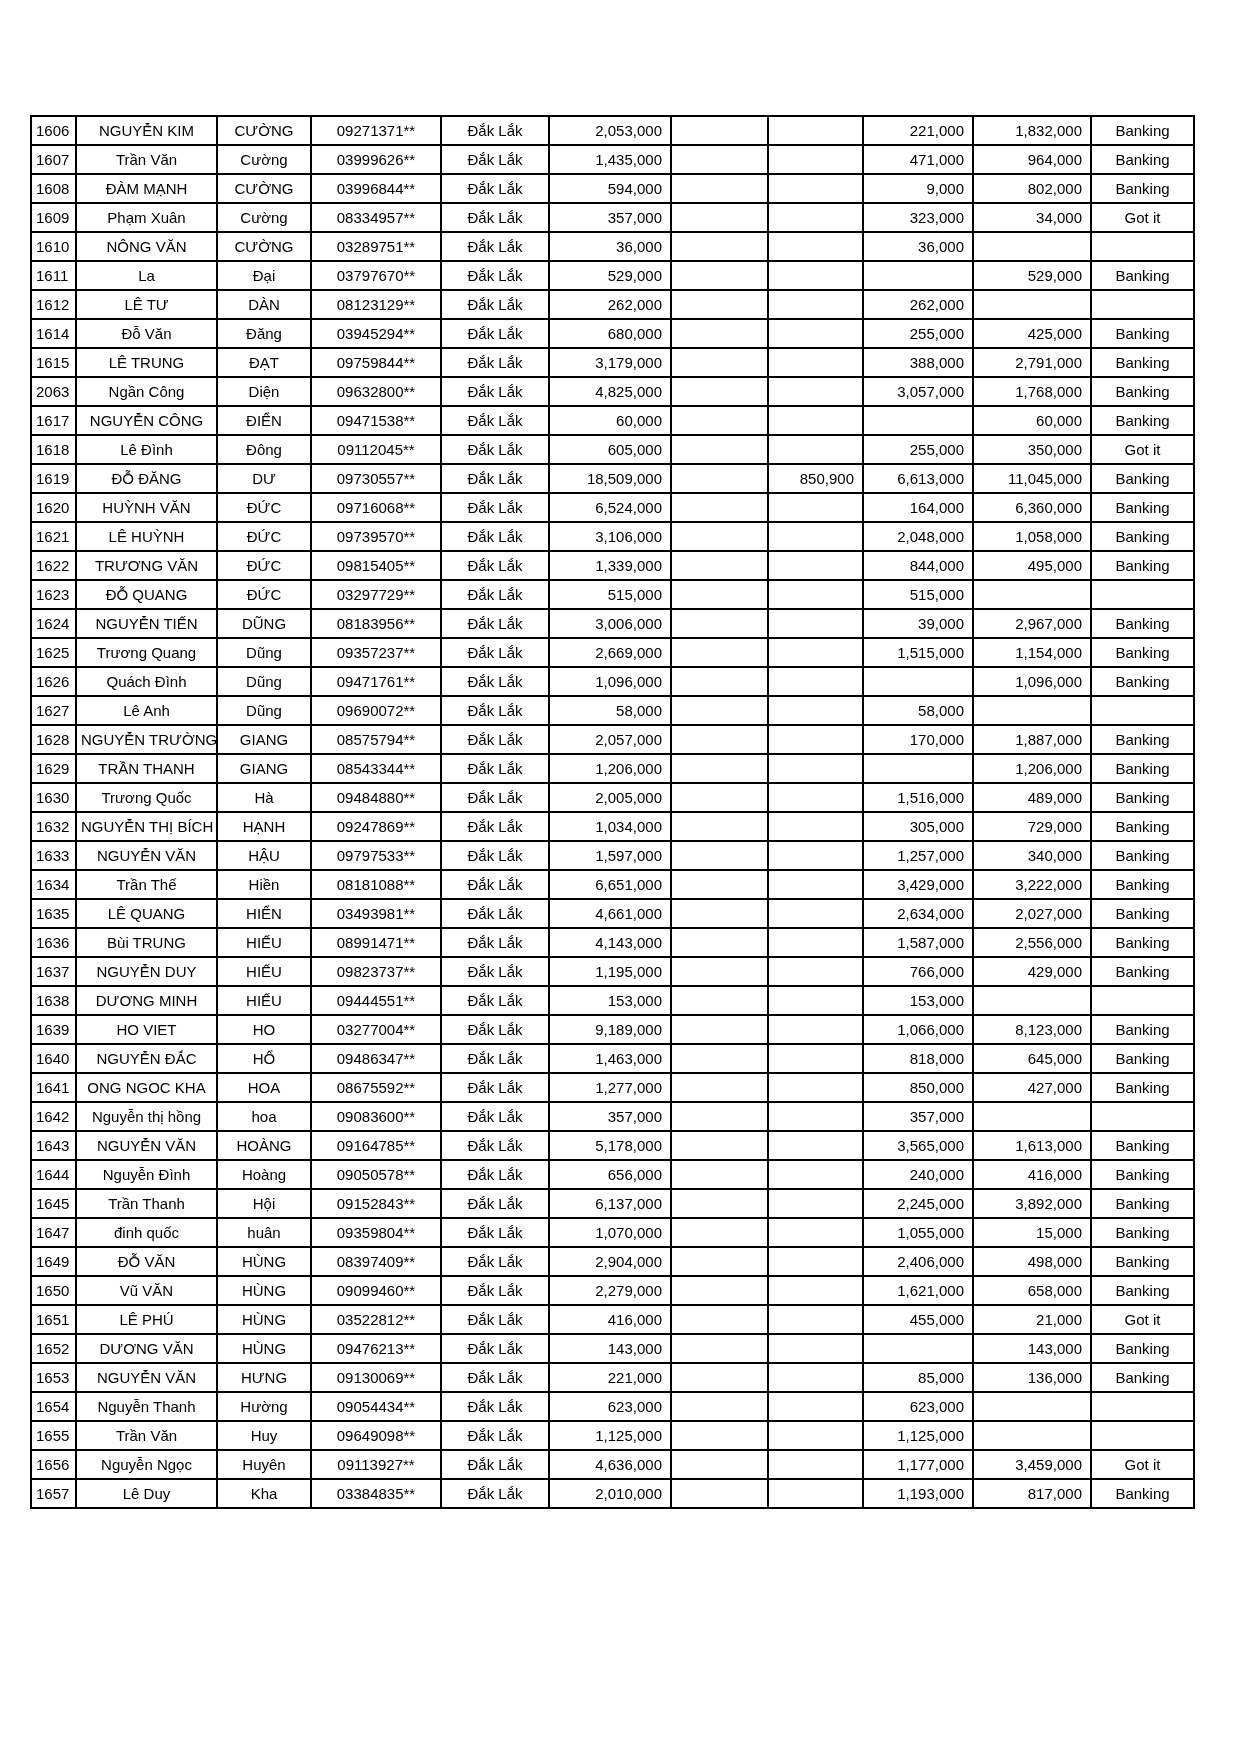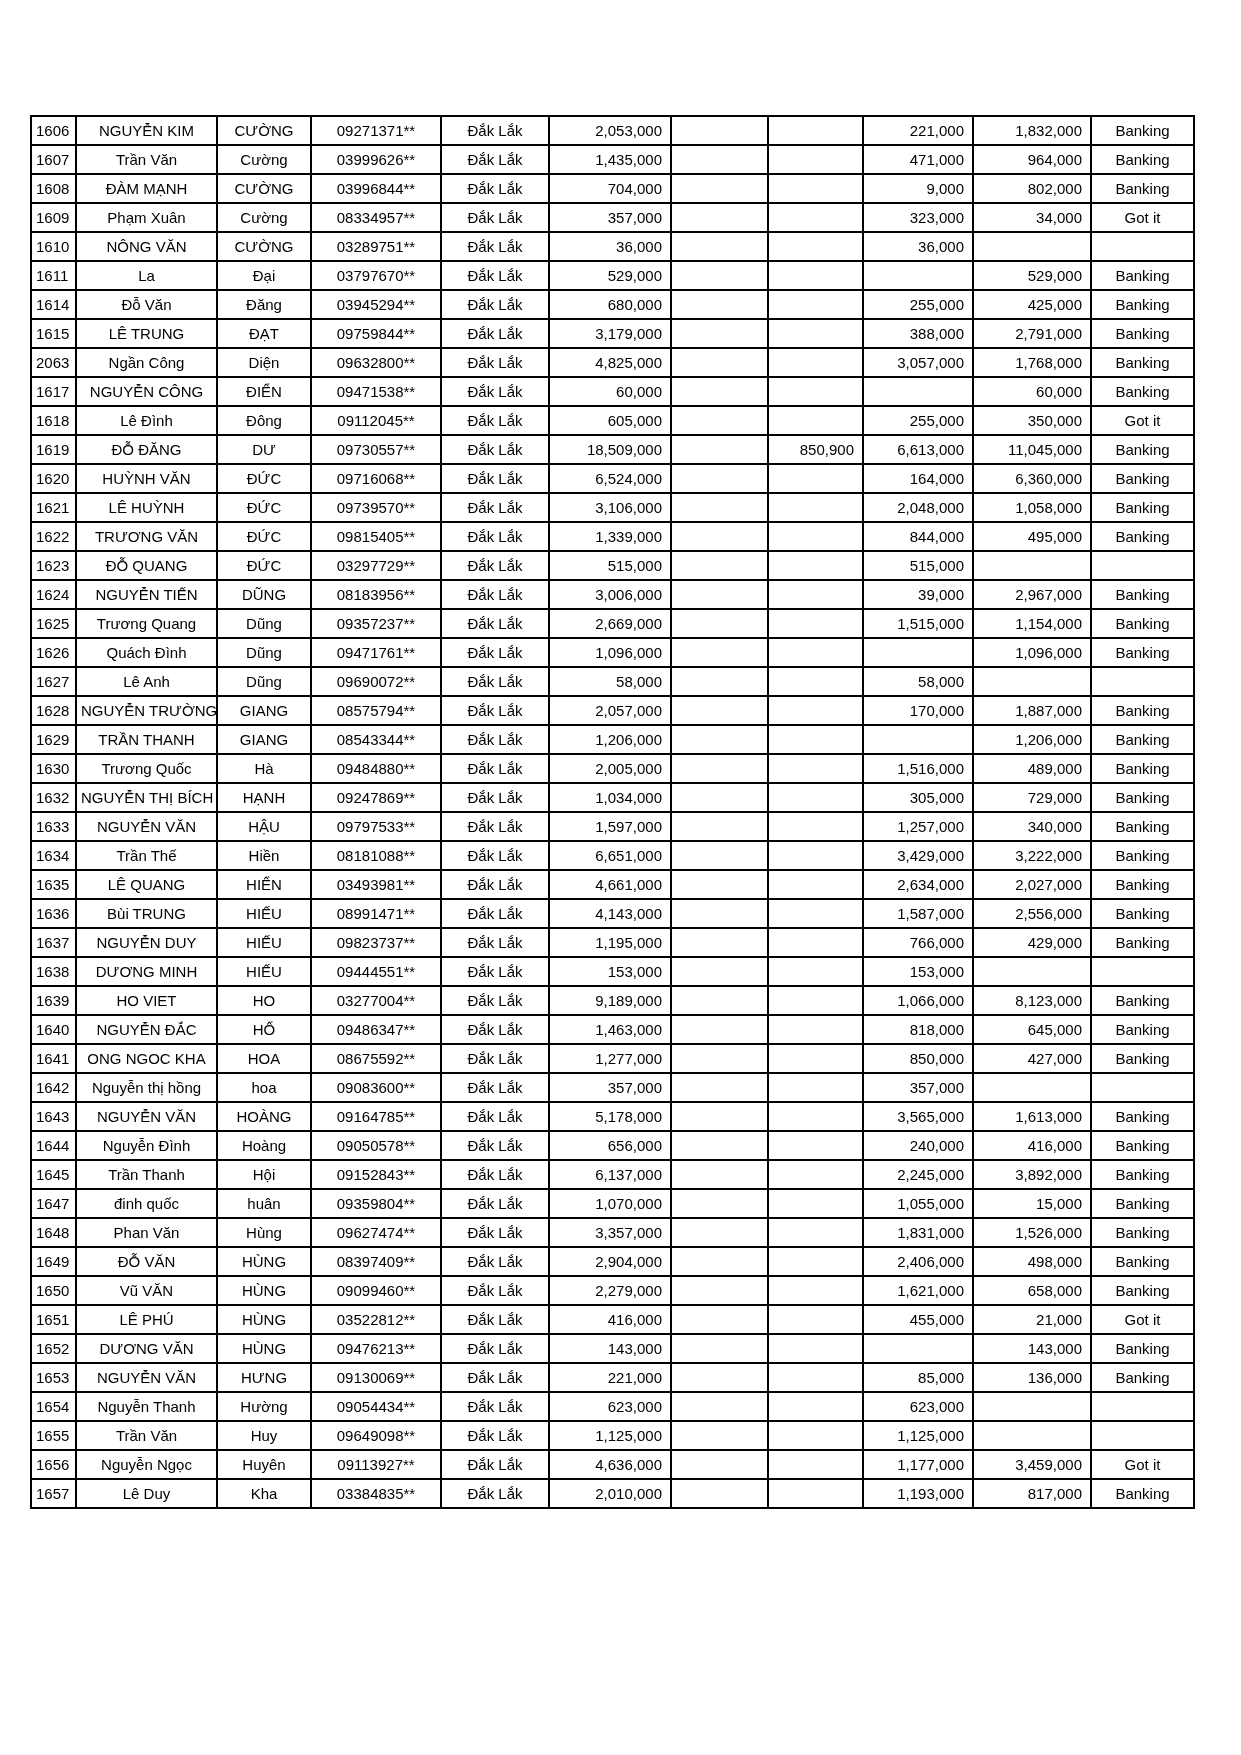--- a/index.html
+++ b/index.html
@@ -81,21 +81,21 @@
         <td class="al-right num">471,000</td>
         <td class="al-right num">964,000</td>
         <td class="al-center">Banking</td>
       </tr>
       <tr>
         <td class="al-right id-cell">1608</td>
         <td class="al-center">ĐÀM MẠNH</td>
         <td class="al-center">CƯỜNG</td>
         <td class="al-center">03996844**</td>
         <td class="al-center">Đắk Lắk</td>
-        <td class="al-right num">704,000</td>
+        <td class="al-right num">594,000</td>
         <td class="al-right num"></td>
         <td class="al-right num"></td>
         <td class="al-right num">9,000</td>
         <td class="al-right num">802,000</td>
         <td class="al-center">Banking</td>
       </tr>
       <tr>
         <td class="al-right id-cell">1609</td>
         <td class="al-center">Phạm Xuân</td>
         <td class="al-center">Cường</td>
@@ -128,20 +128,33 @@
         <td class="al-center">03797670**</td>
         <td class="al-center">Đắk Lắk</td>
         <td class="al-right num">529,000</td>
         <td class="al-right num"></td>
         <td class="al-right num"></td>
         <td class="al-right num"></td>
         <td class="al-right num">529,000</td>
         <td class="al-center">Banking</td>
       </tr>
       <tr>
+        <td class="al-right id-cell">1612</td>
+        <td class="al-center">LÊ TƯ</td>
+        <td class="al-center">DÀN</td>
+        <td class="al-center">08123129**</td>
+        <td class="al-center">Đắk Lắk</td>
+        <td class="al-right num">262,000</td>
+        <td class="al-right num"></td>
+        <td class="al-right num"></td>
+        <td class="al-right num">262,000</td>
+        <td class="al-right num"></td>
+        <td class="al-center"></td>
+      </tr>
+      <tr>
         <td class="al-right id-cell">1614</td>
         <td class="al-center">Đỗ Văn</td>
         <td class="al-center">Đăng</td>
         <td class="al-center">03945294**</td>
         <td class="al-center">Đắk Lắk</td>
         <td class="al-right num">680,000</td>
         <td class="al-right num"></td>
         <td class="al-right num"></td>
         <td class="al-right num">255,000</td>
         <td class="al-right num">425,000</td>
@@ -544,33 +557,20 @@
         <td class="al-center">09359804**</td>
         <td class="al-center">Đắk Lắk</td>
         <td class="al-right num">1,070,000</td>
         <td class="al-right num"></td>
         <td class="al-right num"></td>
         <td class="al-right num">1,055,000</td>
         <td class="al-right num">15,000</td>
         <td class="al-center">Banking</td>
       </tr>
       <tr>
-        <td class="al-right id-cell">1648</td>
-        <td class="al-center">Phan Văn</td>
-        <td class="al-center">Hùng</td>
-        <td class="al-center">09627474**</td>
-        <td class="al-center">Đắk Lắk</td>
-        <td class="al-right num">3,357,000</td>
-        <td class="al-right num"></td>
-        <td class="al-right num"></td>
-        <td class="al-right num">1,831,000</td>
-        <td class="al-right num">1,526,000</td>
-        <td class="al-center">Banking</td>
-      </tr>
-      <tr>
         <td class="al-right id-cell">1649</td>
         <td class="al-center">ĐỖ VĂN</td>
         <td class="al-center">HÙNG</td>
         <td class="al-center">08397409**</td>
         <td class="al-center">Đắk Lắk</td>
         <td class="al-right num">2,904,000</td>
         <td class="al-right num"></td>
         <td class="al-right num"></td>
         <td class="al-right num">2,406,000</td>
         <td class="al-right num">498,000</td>

